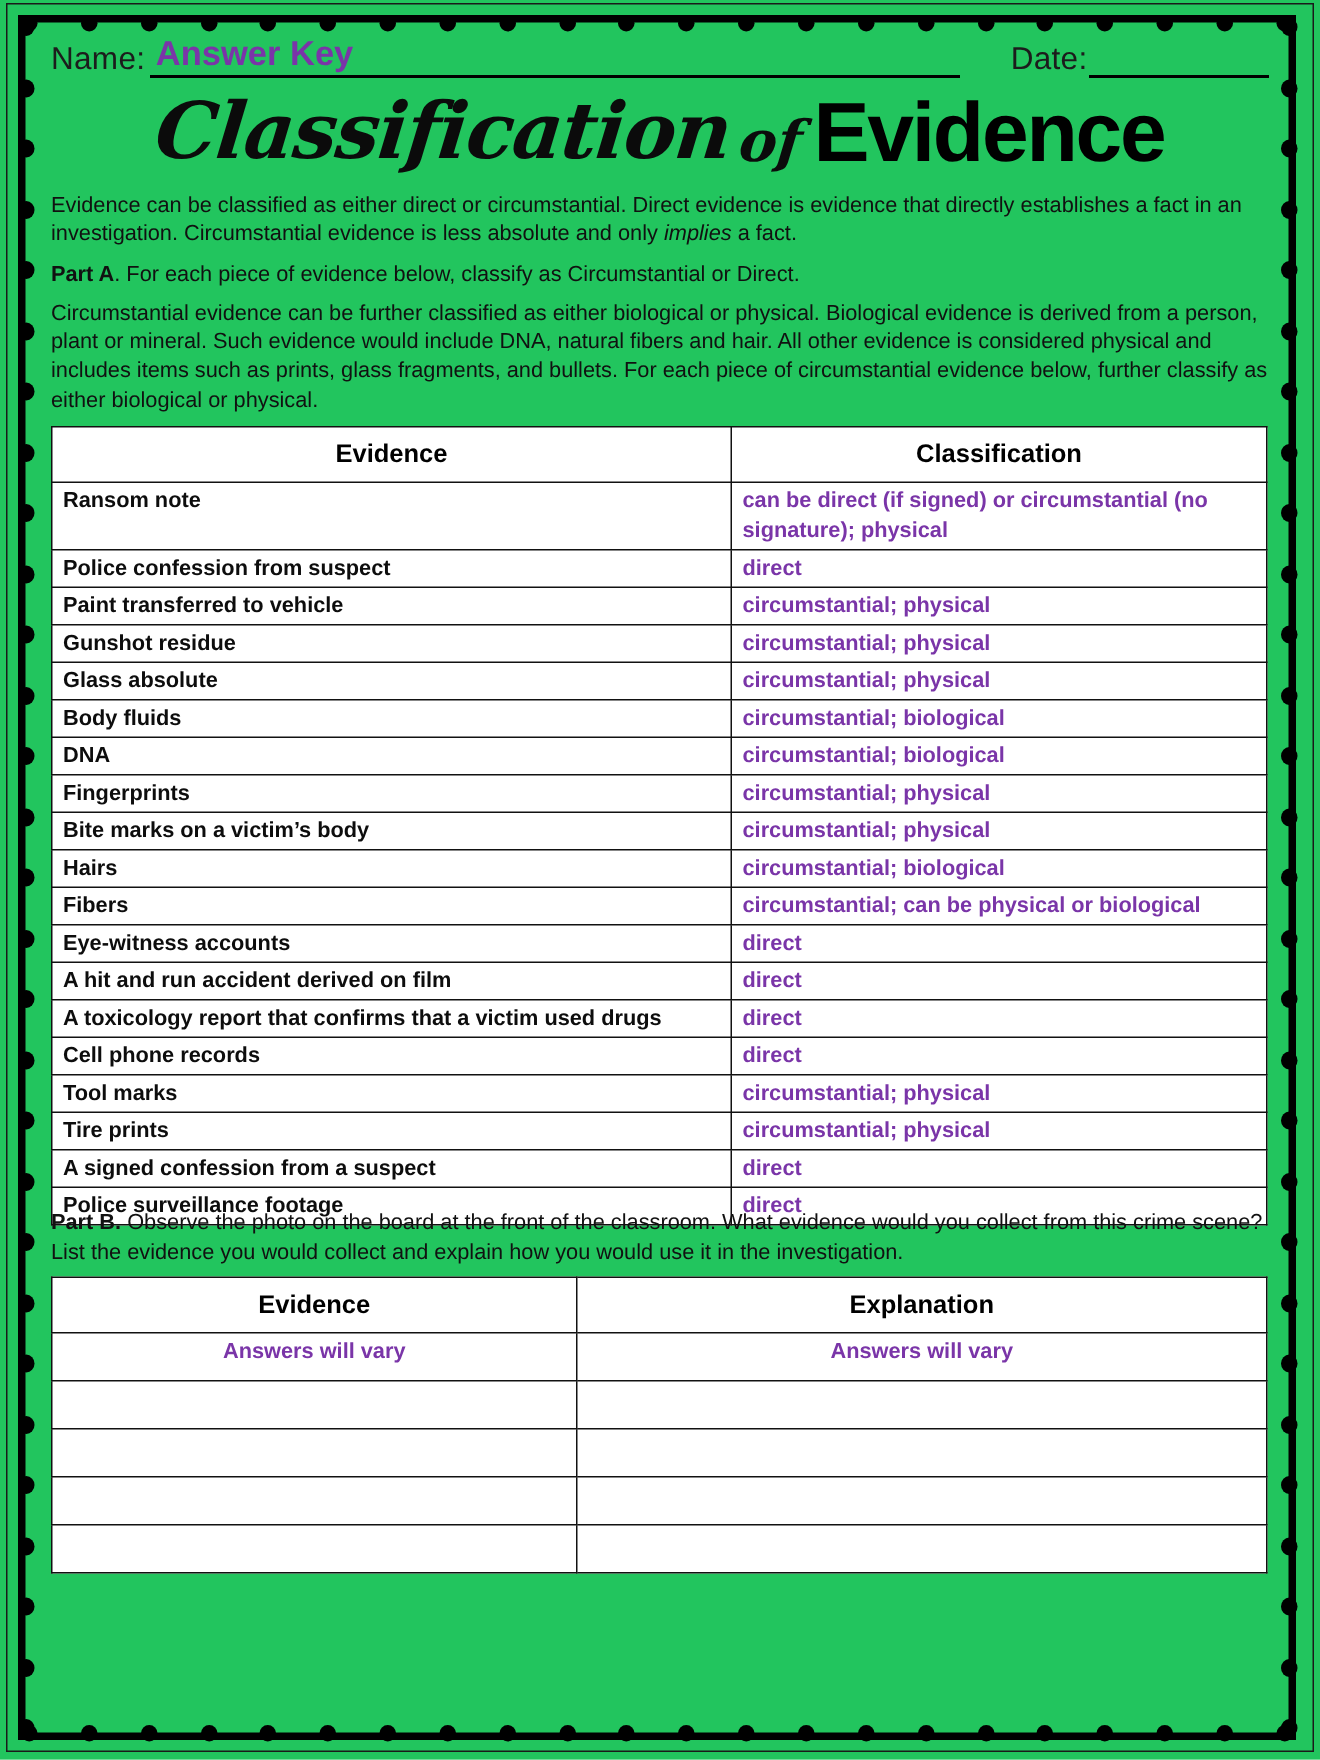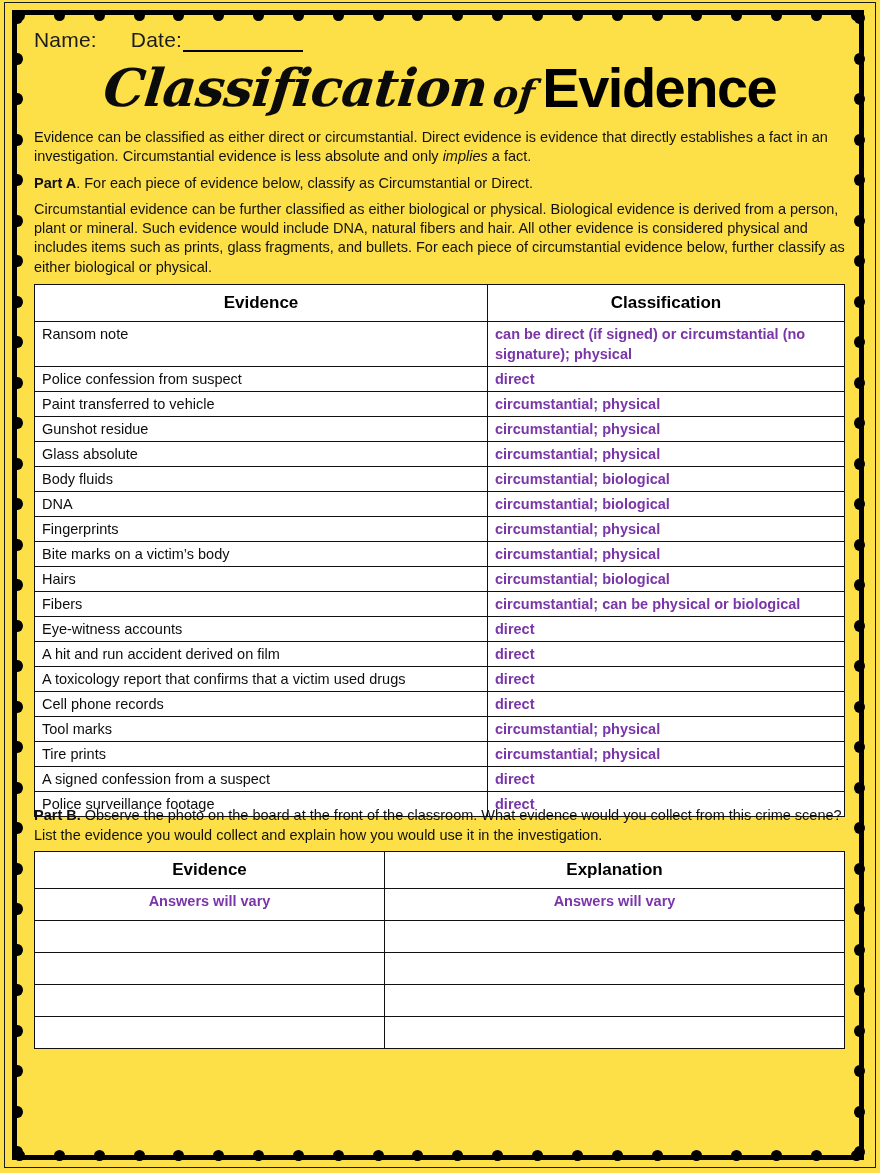--- a/index.html
+++ b/index.html
@@ -15,21 +15,21 @@
     position: relative;
     overflow: hidden;
   }
 
   
   #page {
     position: absolute;
     left: 0; top: 0;
     width: 880px;
     height: 1173px;
-    background: #fde047;
+    background: #22c55e;
     box-sizing: border-box;
   }
   .outer-hairline {
     position: absolute;
     left: 4px; top: 2px;
     width: 872px; height: 1166px;
     border: 1px solid #1a1a1a;
     box-sizing: border-box;
   }
   .bead-frame {
@@ -173,21 +173,21 @@
     line-height: 1.38;
   }
   table.wsheet th {
     text-align: center;
     font-weight: bold;
     font-size: 17px;
     padding: 6px 7px 7px 7px;
     color: #000;
   }
   td.evid {
-    font-weight: normal;
+    font-weight: bold;
     color: #0d0d0d;
   }
   td.classif {
     font-weight: bold;
     color: #7a35a8;
   }
   .main-table { margin-top: 1px; }
   .main-table col.c1 { width: 453px; }
   .main-table col.c2 { width: 357px; }
   .main-table td { height: 20px; }
@@ -334,20 +334,23 @@
       <span class="bead vert-b"></span>
       <span class="bead vert-b"></span>
       <span class="bead vert-b"></span>
       <span class="bead vert-b"></span>
     </div>
 
   <div id="content">
 
     <div class="namedate">
       <span class="nd-label">Name:</span>
+      <span class="nd-fill">
+        <span class="nd-answer">Answer Key</span>
+      </span>
       <span class="nd-date-wrap">
         <span class="nd-label">Date:</span>
         <span class="nd-date-fill"></span>
       </span>
     </div>
 
     <div class="title">
       <span class="title-script">Classification</span>
       <span class="title-of">of</span>
       <span class="title-bold">Evidence</span>

